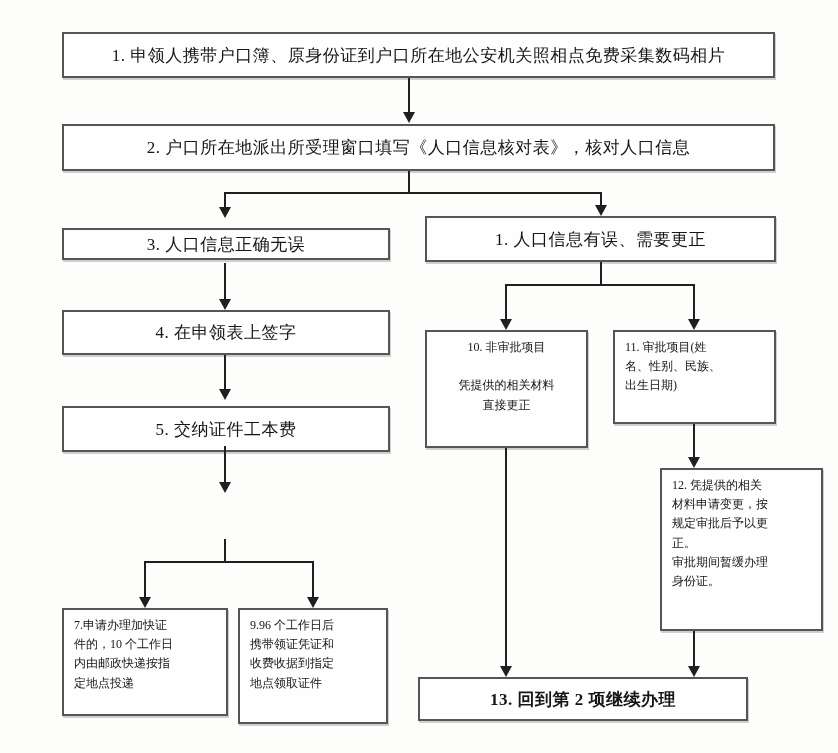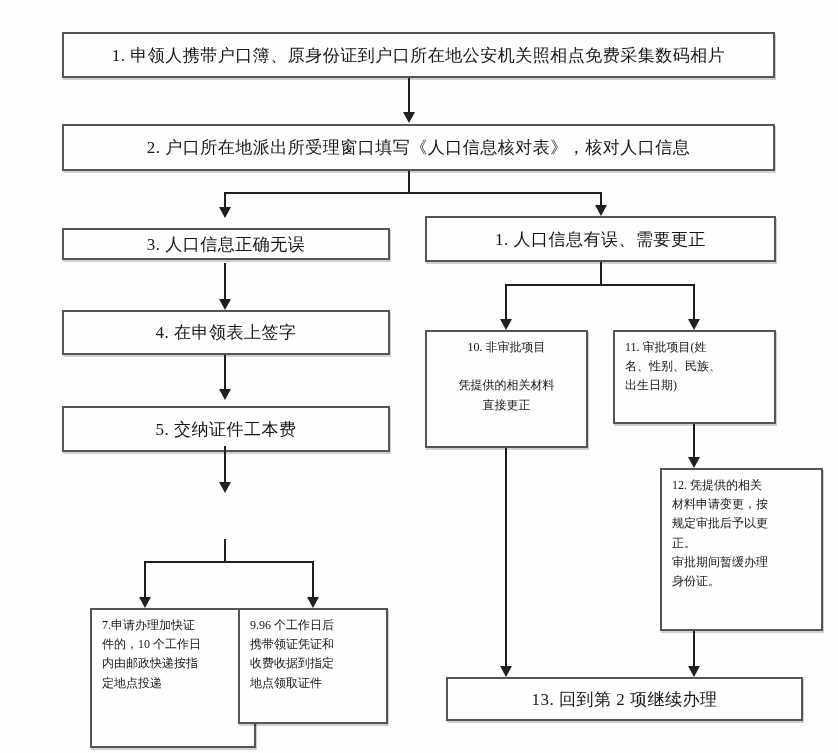--- a/index.html
+++ b/index.html
@@ -72,21 +72,21 @@
 
   <div class="node center" style="left:62px; top:310px; width:328px; height:45px;">
     <span class="txt">4. 在申领表上签字</span>
   </div>
 
   <div class="node center" style="left:62px; top:400px; width:328px; height:46px;margin-top:6px;">
     <span class="txt">5. 交纳证件工本费</span>
   </div>
 
 
-  <div class="node multi" style="left:62px; top:608px; width:166px; height:140px;margin-left:28px;">
+  <div class="node multi" style="left:62px; top:608px; width:166px; height:108px;">
     <span class="txt">7.申请办理加快证
 件的，10 个工作日
 内由邮政快递按指
 定地点投递</span>
   </div>
 
   <div class="node multi" style="left:238px; top:608px; width:150px; height:116px;">
     <span class="txt">9.96 个工作日后
 携带领证凭证和
 收费收据到指定
@@ -108,21 +108,21 @@
 
   <div class="node multi" style="left:613px; top:468px; width:163px; height:163px;margin-left:47px;">
     <span class="txt">12. 凭提供的相关
 材料申请变更，按
 规定审批后予以更
 正。
 审批期间暂缓办理
 身份证。</span>
   </div>
 
-  <div class="node center" style="left:446px; top:677px; width:357px; height:44px;">
+  <div class="node center" style="left:418px; top:677px; width:330px; height:44px;font-weight:bold;">
     <span class="txt">13. 回到第 2 项继续办理</span>
   </div>
 
   <div class="v" style="left:408px; top:78px;  height:36px;"></div>
   <div class="ah" style="left:403px; top:112px;"></div>
 
   <div class="v" style="left:408px; top:171px; height:23px;"></div>
   <div class="h" style="left:224px; top:192px; width:378px;"></div>
   <div class="v" style="left:224px; top:192px; height:16px;"></div>
   <div class="ah" style="left:219px; top:207px;"></div>

